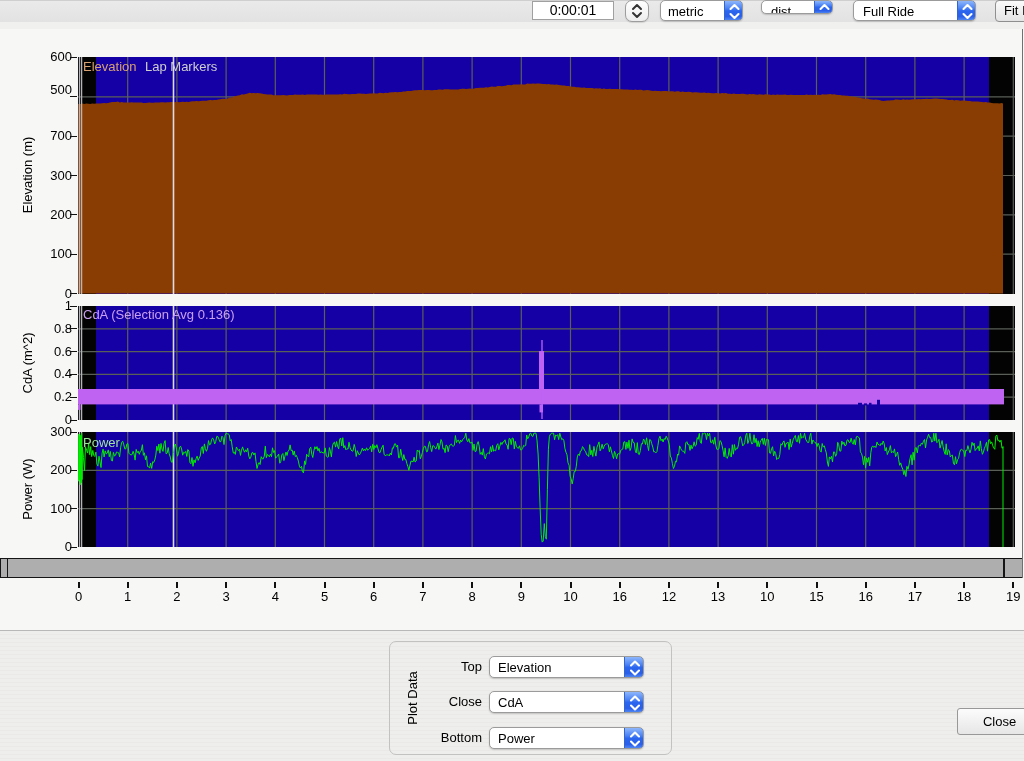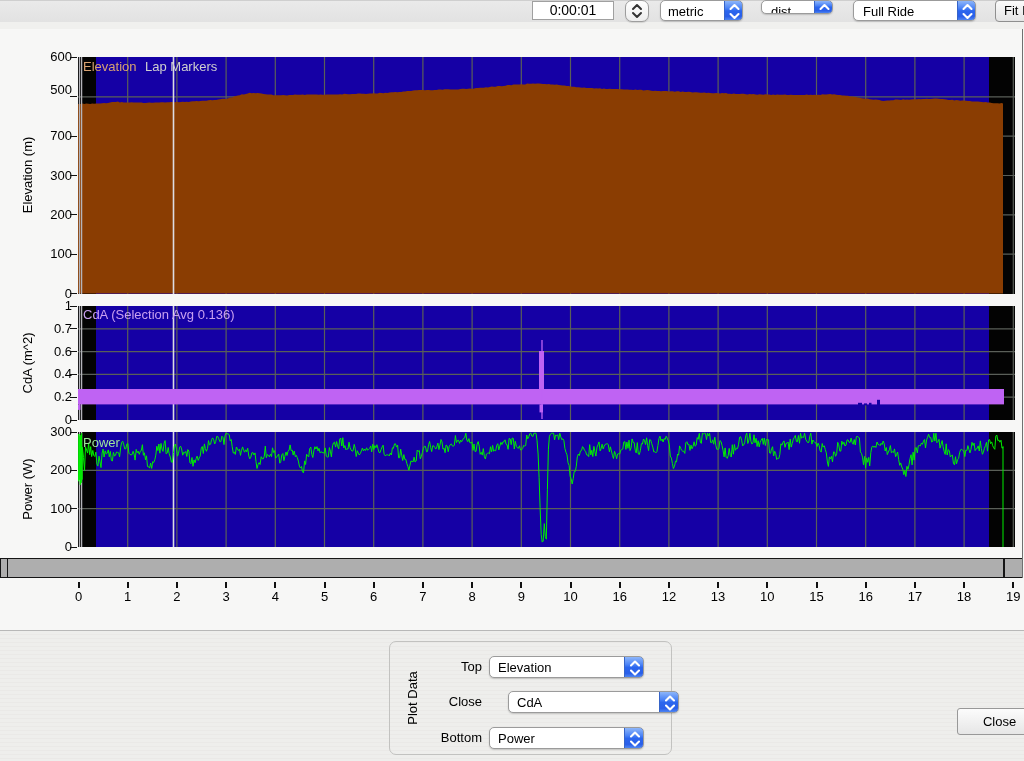--- a/index.html
+++ b/index.html
@@ -187,21 +187,21 @@
 <div class="ylab" style="left:26px;top:167.5px;width:46px">300</div>
 <div class="ytick" style="left:70px;top:175.0px"></div>
 <div class="ylab" style="left:26px;top:128.13333333333333px;width:46px">700</div>
 <div class="ytick" style="left:70px;top:135.63333333333333px"></div>
 <div class="ylab" style="left:26px;top:82px;width:46px">500</div>
 <div class="ytick" style="left:70px;top:96.26666666666665px"></div>
 <div class="ylab" style="left:26px;top:49.40000000000001px;width:46px">600</div>
 <div class="ytick" style="left:70px;top:56.90000000000001px"></div>
 <div class="ylab" style="left:26px;top:298.0px;width:46px">1</div>
 <div class="ytick" style="left:70px;top:305.5px"></div>
-<div class="ylab" style="left:26px;top:320.8px;width:46px">0.7</div>
+<div class="ylab" style="left:26px;top:320.8px;width:46px">0.8</div>
 <div class="ytick" style="left:70px;top:328.3px"></div>
 <div class="ylab" style="left:26px;top:343.6px;width:46px">0.6</div>
 <div class="ytick" style="left:70px;top:351.1px"></div>
 <div class="ylab" style="left:26px;top:366.4px;width:46px">0.4</div>
 <div class="ytick" style="left:70px;top:373.9px"></div>
 <div class="ylab" style="left:26px;top:389.2px;width:46px">0.2</div>
 <div class="ytick" style="left:70px;top:396.7px"></div>
 <div class="ylab" style="left:26px;top:412.0px;width:46px">0</div>
 <div class="ytick" style="left:70px;top:419.5px"></div>
 <div class="ylab" style="left:26px;top:424.0px;width:46px">300</div>
@@ -265,21 +265,21 @@
 <div class="rowlab" style="left:412px;top:658.5px">Top</div>
 <div class="combo" style="left:489px;top:655.5px;width:155px;height:22px;border-radius:5px">
 <span class="ctext" style="line-height:22px;padding-left:8px;font-size:13px">Elevation</span>
 <span class="cap" style="width:20px;border-radius:0 5px 5px 0">
 <svg width="20" height="22" viewBox="0 0 20 22">
 <path d="M6.0,8.5 L10.0,4.5 L14.0,8.5" stroke="#fff" stroke-width="2.1" fill="none" stroke-linecap="round" stroke-linejoin="round"></path>
 <path d="M6.0,13.5 L10.0,17.5 L14.0,13.5" stroke="#fff" stroke-width="2.1" fill="none" stroke-linecap="round" stroke-linejoin="round"></path>
 </svg></span>
     </div>
 <div class="rowlab" style="left:412px;top:693.5px">Close</div>
-<div class="combo" style="left:508px;top:690.5px;width:171px;height:22px;border-radius:5px">
+<div class="combo" style="left:489px;top:690.5px;width:155px;height:22px;border-radius:5px">
 <span class="ctext" style="line-height:22px;padding-left:8px;font-size:13px">CdA</span>
 <span class="cap" style="width:20px;border-radius:0 5px 5px 0">
 <svg width="20" height="22" viewBox="0 0 20 22">
 <path d="M6.0,8.5 L10.0,4.5 L14.0,8.5" stroke="#fff" stroke-width="2.1" fill="none" stroke-linecap="round" stroke-linejoin="round"></path>
 <path d="M6.0,13.5 L10.0,17.5 L14.0,13.5" stroke="#fff" stroke-width="2.1" fill="none" stroke-linecap="round" stroke-linejoin="round"></path>
 </svg></span>
     </div>
 <div class="rowlab" style="left:412px;top:729.5px">Bottom</div>
 <div class="combo" style="left:489px;top:726.5px;width:155px;height:22px;border-radius:5px">
 <span class="ctext" style="line-height:22px;padding-left:8px;font-size:13px">Power</span>

